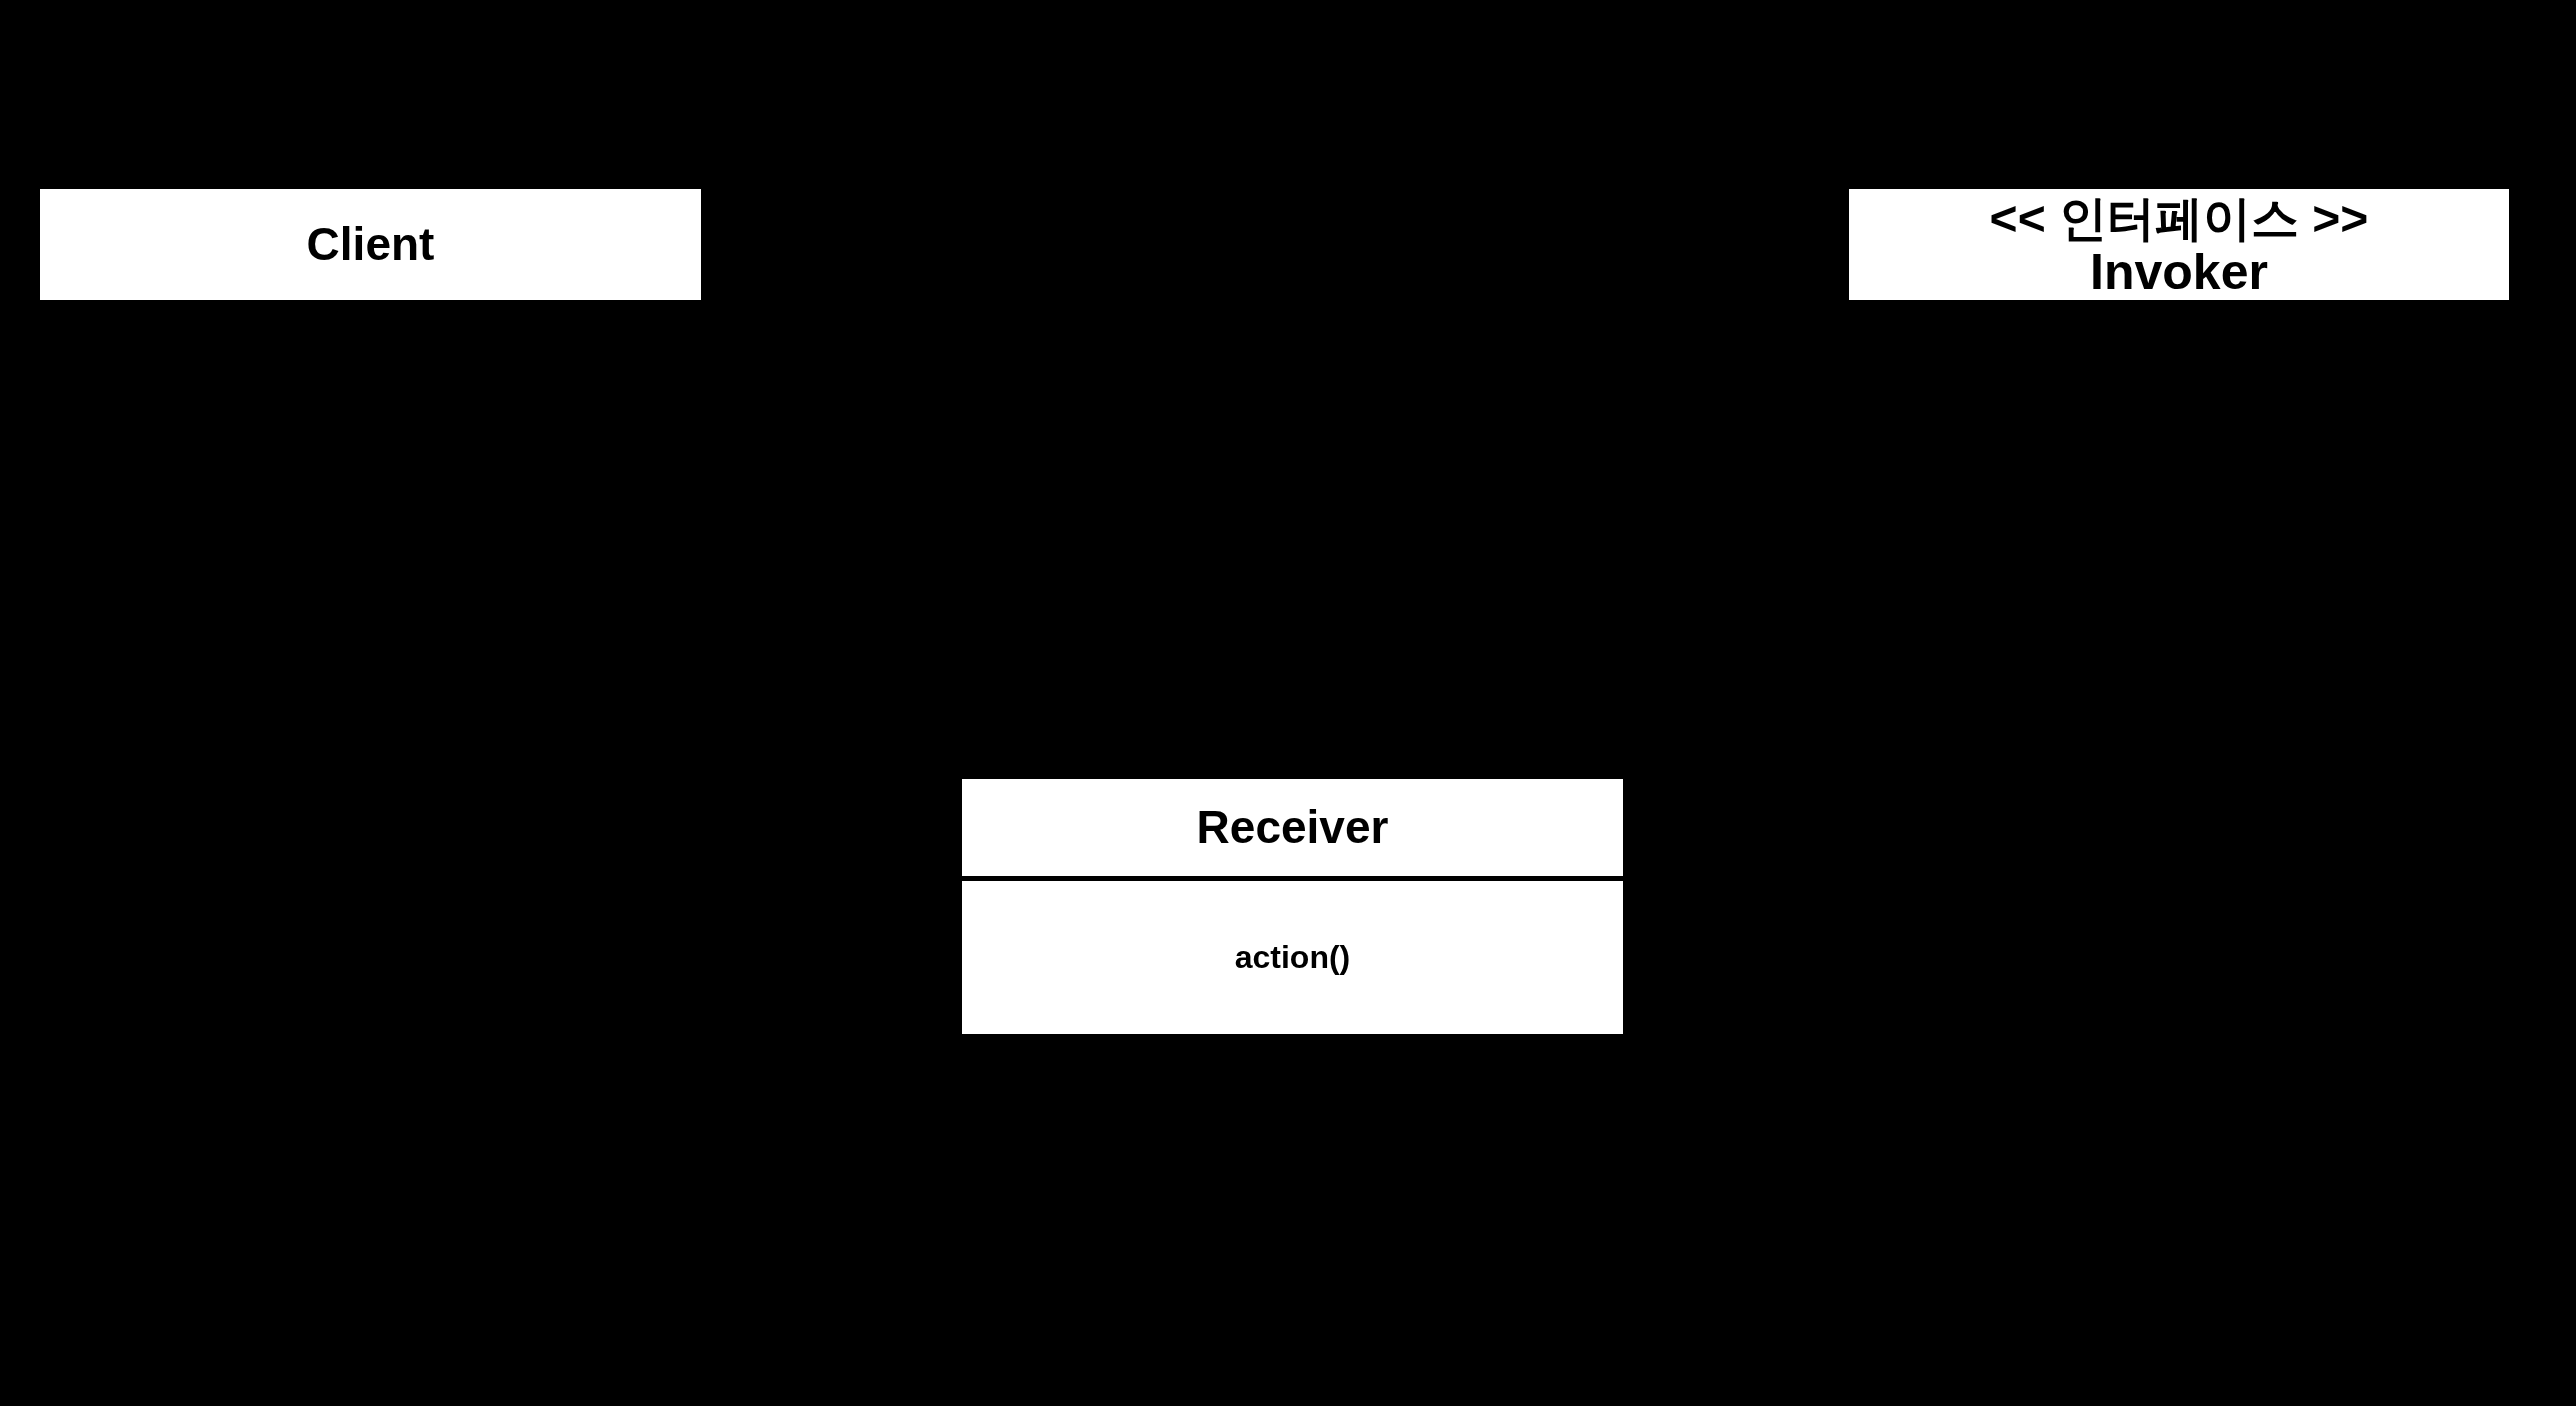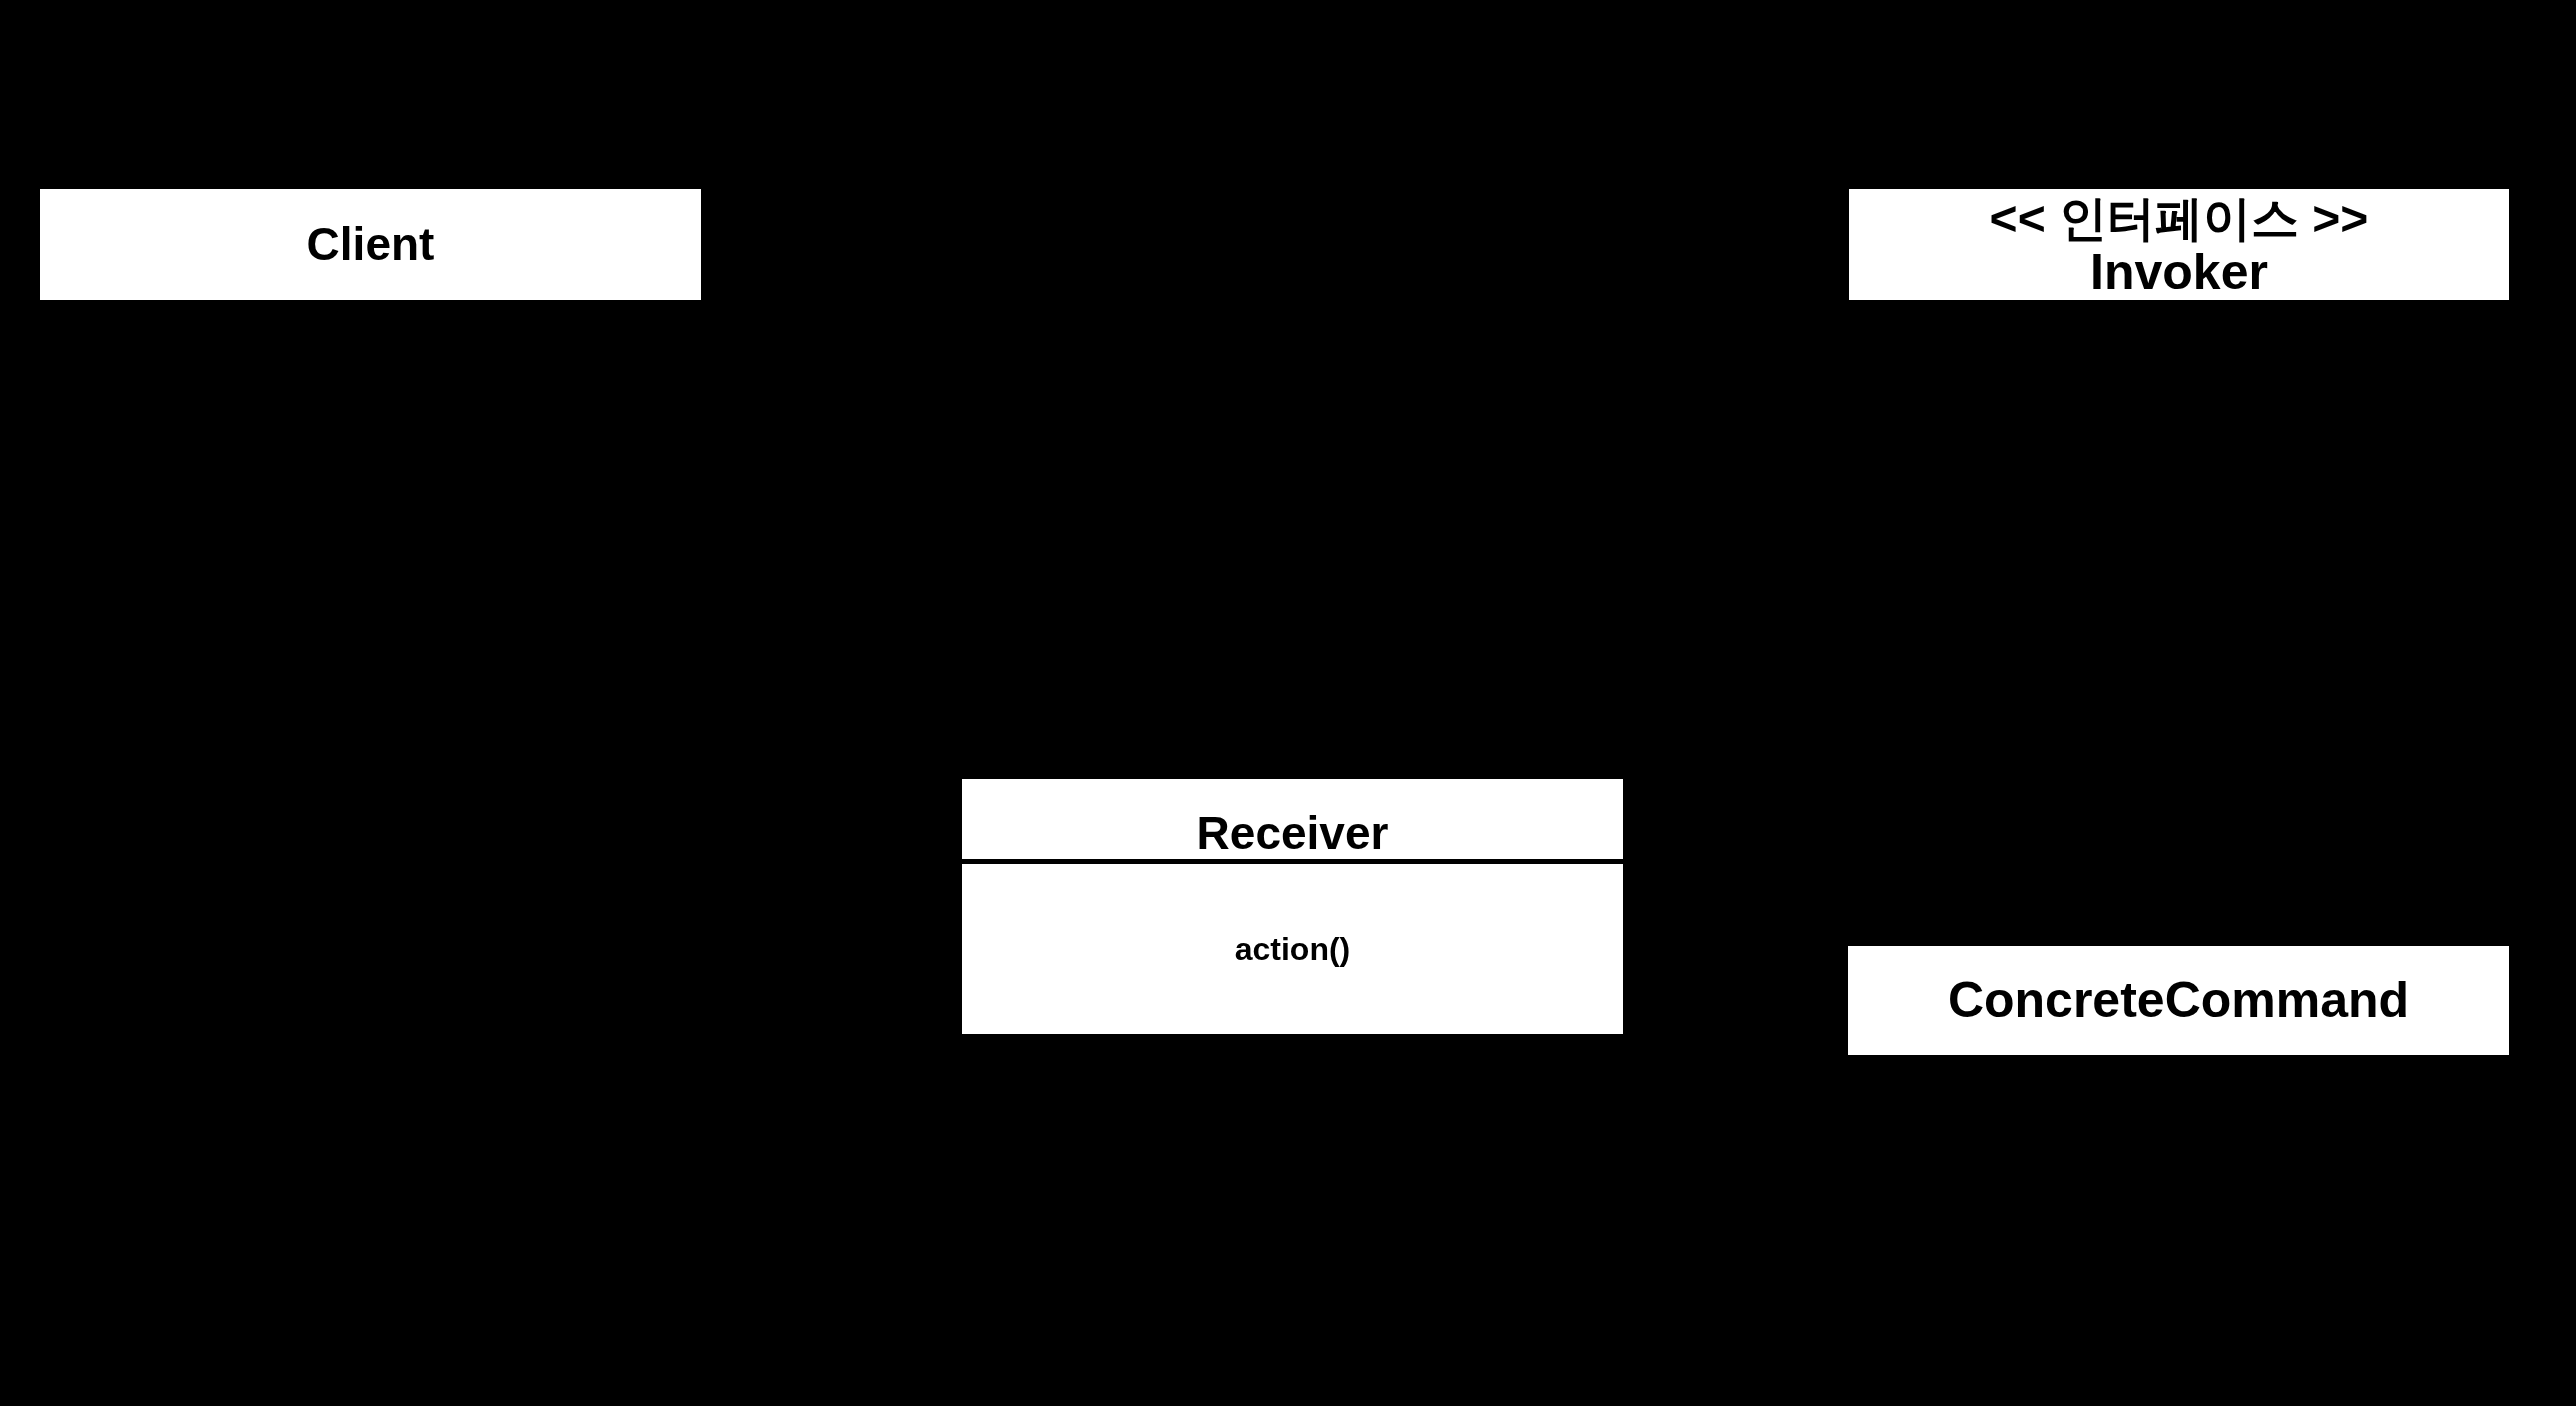--- a/index.html
+++ b/index.html
@@ -59,23 +59,23 @@
   }
   
   .box-receiver{
     left:962px; top:779px; width:661px; height:255px;
     flex-direction:column;
     align-items:stretch;
     justify-content:flex-start;
     padding:0;
   }
   .box-receiver .compartment-title{
-    height:85px;
+    height:102px;
     border-bottom:5.5px solid var(--node-text);
-    display:flex; align-items:flex-end; justify-content:center;
+    display:flex; align-items:center; justify-content:center;
   }
   .box-receiver .compartment-methods{
     flex:1;
     display:flex; align-items:center; justify-content:center;
   }
   .method-label{
     font-weight:bold;
     font-size:32px;
     white-space:nowrap;
   }
@@ -100,18 +100,15 @@
 
   <div class="uml-box box-receiver">
     <div class="compartment-title">
       <div class="title">Receiver</div>
     </div>
     <div class="compartment-methods">
       <div class="method-label">action()</div>
     </div>
   </div>
 
-  <div class="uml-box box-concrete">
-    <div class="title">ConcreteCommand</div>
-  </div>
 
 </div>
 
 
 </body></html>

